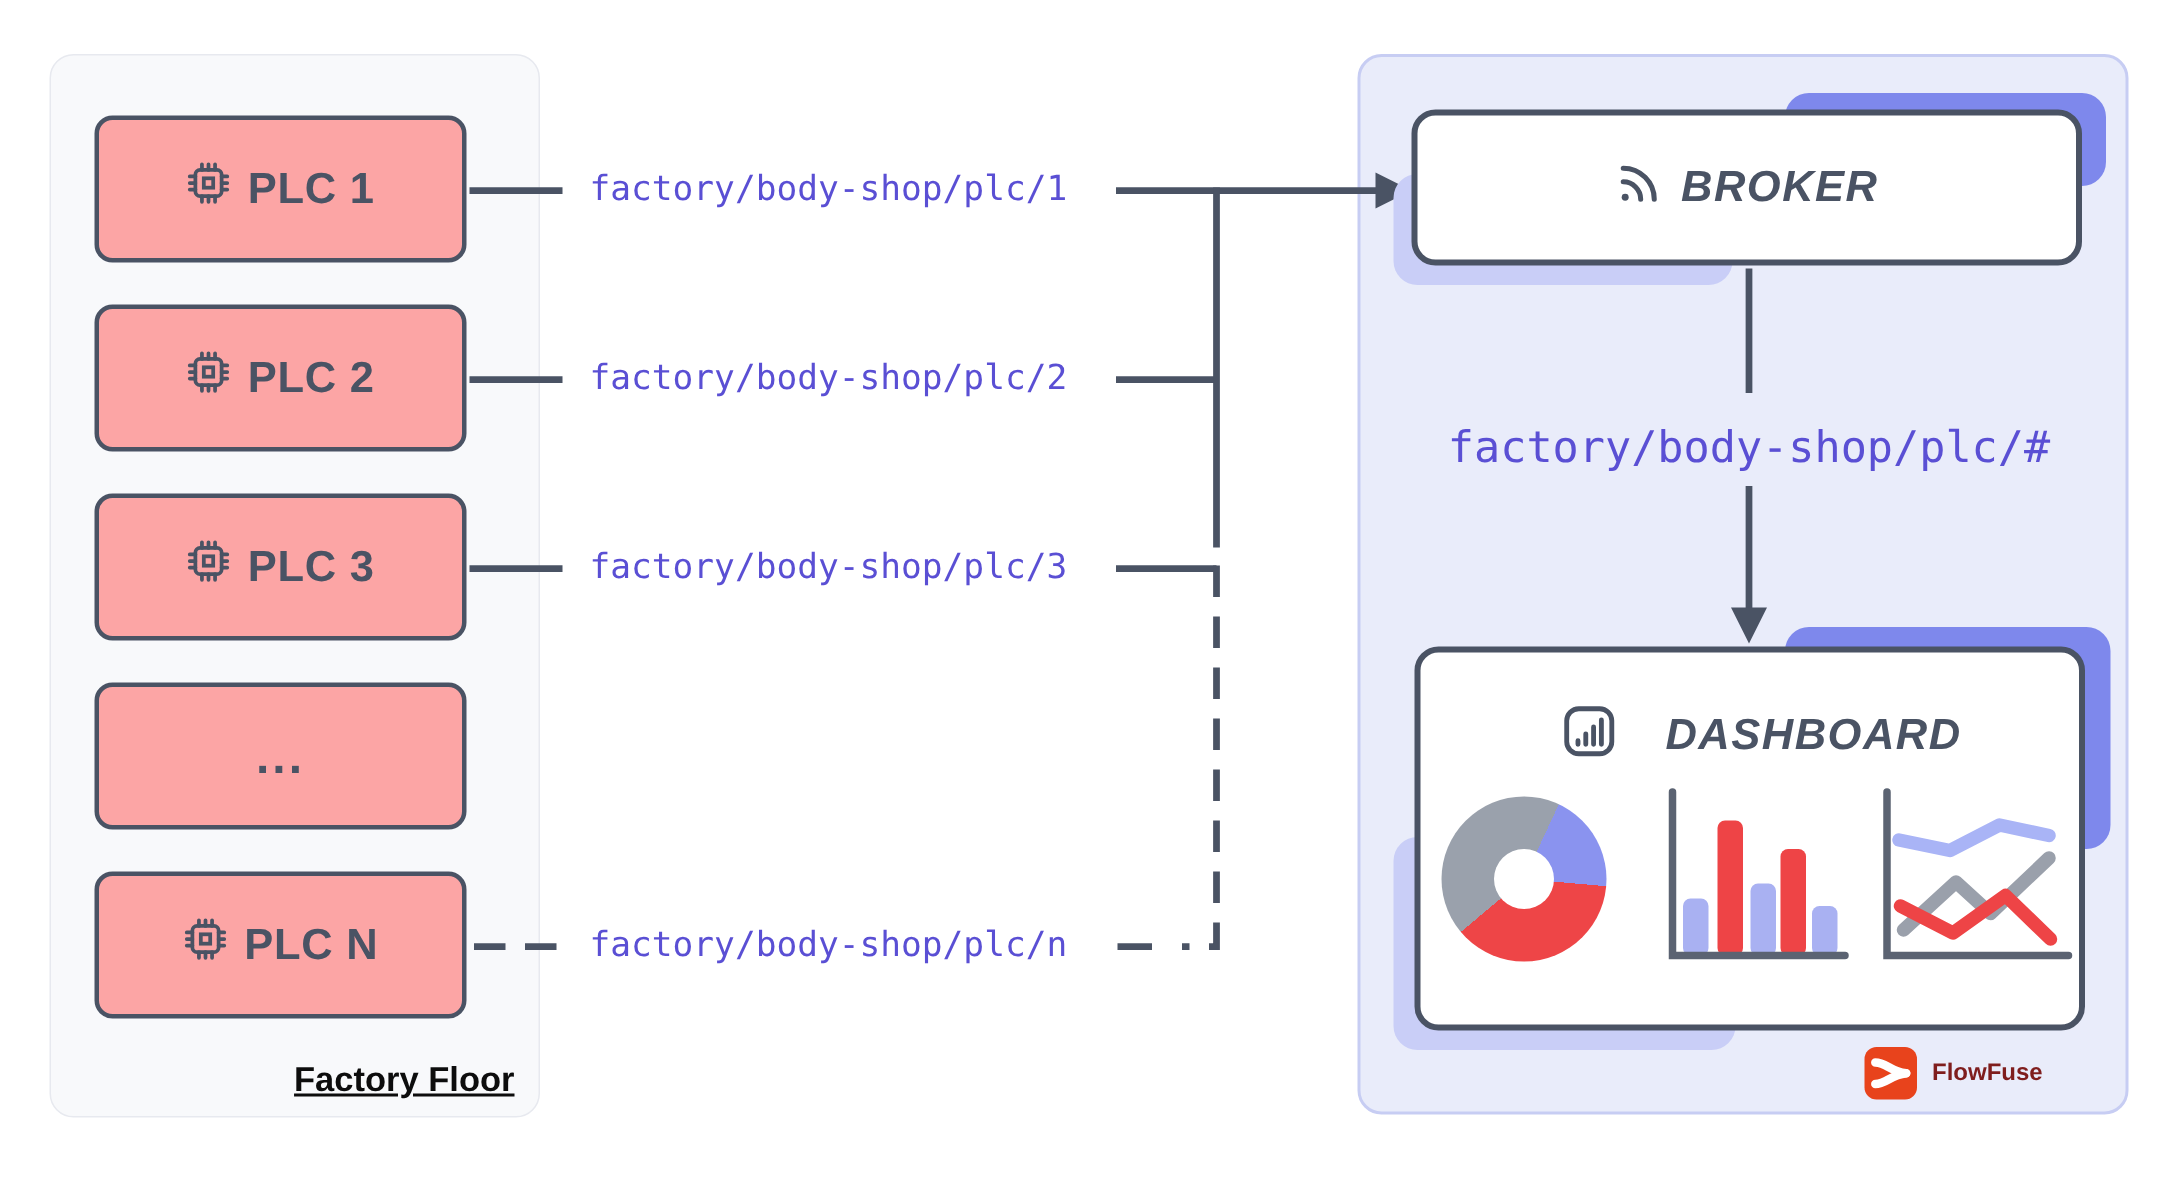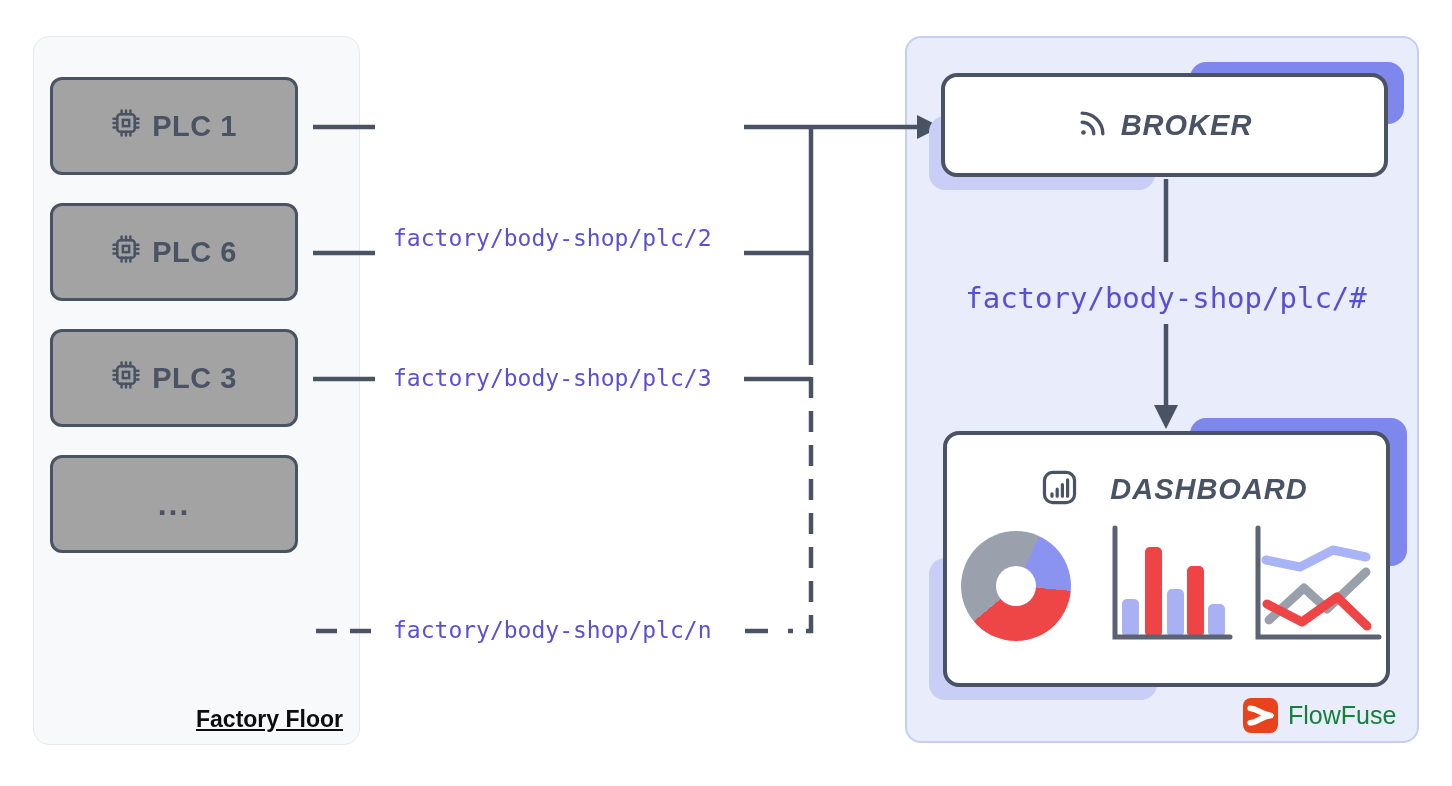--- a/index.html
+++ b/index.html
@@ -6,21 +6,21 @@
   .canvas{position:relative;width:1452px;height:786px;background:#ffffff;overflow:hidden;
           font-family:"Liberation Sans",sans-serif;}
 
   
   .panel-left{position:absolute;left:33px;top:36px;width:325px;height:707px;
               background:#f8f9fb;border:1px solid #e7e9ef;border-radius:16px;}
   .panel-right{position:absolute;left:905px;top:36px;width:514px;height:707px;
                background:#e9ecfa;border:2px solid #c7cdf3;border-radius:16px;box-sizing:border-box;}
 
   
-  .plc-box{position:absolute;left:50px;width:248px;height:98px;background:#a3a3a3;
+  .plc-box{position:absolute;left:63px;width:248px;height:98px;background:#fca5a5;
            border:3.5px solid #4a5364;border-radius:12px;box-sizing:border-box;
            display:flex;align-items:center;justify-content:center;gap:11px;
            color:#4a5364;font-weight:bold;font-size:29px;letter-spacing:.5px;}
   .plc-box .lbl{white-space:pre;}
   .plc-ellipsis{font-size:32px;letter-spacing:2px;}
 
   
   .topic{position:absolute;left:393px;transform:translateY(-52%);
          font-family:"DejaVu Sans Mono","Liberation Mono",monospace;
          font-size:23px;color:#5a4fd4;white-space:pre;}
@@ -47,21 +47,21 @@
   
   .donut{position:absolute;left:961px;top:531px;width:110px;height:110px;border-radius:50%;}
   .donut::after{content:"";position:absolute;left:50%;top:50%;width:40px;height:40px;
                 transform:translate(-50%,-50%);background:#ffffff;border-radius:50%;}
   .thumb{position:absolute;}
 
   
   .factory-label{position:absolute;left:33px;top:706px;width:310px;text-align:right;
                  font-weight:bold;font-size:23px;color:#0d0d0d;text-decoration:underline;}
   .brand{position:absolute;left:1243px;top:698px;display:flex;align-items:center;gap:10px;}
-  .brand-name{font-weight:normal;font-size:25px;color:#15803d;}
+  .brand-name{font-weight:bold;font-size:16px;color:#7f1d1d;}
   .brand-mark{width:35px;height:35px;border-radius:8px;background:#e8431c;
               display:flex;align-items:center;justify-content:center;}
 </style>
 </head>
 <body>
 
 <div class="canvas">
 
   <div class="panel-left"></div>
 
@@ -79,40 +79,51 @@
   </div>
 
   <div class="plc-box" style="top:203px">
     <span>
       <svg width="30" height="30" viewBox="0 0 24 24" fill="none" stroke="#4a5364" stroke-width="2" stroke-linecap="round">
         <rect x="5" y="5" width="14" height="14" rx="2.5"></rect>
           <rect x="9.5" y="9.5" width="5" height="5"></rect>
         <path d="M8.5 2v3M12 2v3M15.5 2v3M8.5 19v3M12 19v3M15.5 19v3M2 8.5h3M2 12h3M2 15.5h3M19 8.5h3M19 12h3M19 15.5h3"></path>
       </svg>
     </span>
-    <span class="lbl">PLC 6</span>
+    <span class="lbl">PLC 2</span>
   </div>
 
   <div class="plc-box" style="top:329px">
     <span>
       <svg width="30" height="30" viewBox="0 0 24 24" fill="none" stroke="#4a5364" stroke-width="2" stroke-linecap="round">
         <rect x="5" y="5" width="14" height="14" rx="2.5"></rect>
           <rect x="9.5" y="9.5" width="5" height="5"></rect>
         <path d="M8.5 2v3M12 2v3M15.5 2v3M8.5 19v3M12 19v3M15.5 19v3M2 8.5h3M2 12h3M2 15.5h3M19 8.5h3M19 12h3M19 15.5h3"></path>
       </svg>
     </span>
     <span class="lbl">PLC 3</span>
   </div>
 
   <div class="plc-box" style="top:455px">
     <span class="lbl plc-ellipsis">...</span>
   </div>
 
-
-  <div class="topic" style="top:239px">factory/body-shop/plc/2</div>
+  <div class="plc-box" style="top:581px">
+    <span>
+      <svg width="30" height="30" viewBox="0 0 24 24" fill="none" stroke="#4a5364" stroke-width="2" stroke-linecap="round">
+        <rect x="5" y="5" width="14" height="14" rx="2.5"></rect>
+          <rect x="9.5" y="9.5" width="5" height="5"></rect>
+        <path d="M8.5 2v3M12 2v3M15.5 2v3M8.5 19v3M12 19v3M15.5 19v3M2 8.5h3M2 12h3M2 15.5h3M19 8.5h3M19 12h3M19 15.5h3"></path>
+      </svg>
+    </span>
+    <span class="lbl">PLC N</span>
+  </div>
+
+  <div class="topic" style="top:127px">factory/body-shop/plc/1</div>
+  <div class="topic" style="top:253px">factory/body-shop/plc/2</div>
   <div class="topic" style="top:379px">factory/body-shop/plc/3</div>
   <div class="topic" style="top:631px">factory/body-shop/plc/n</div>
 
   <svg class="wires">
     <g stroke="#4a5364" stroke-width="4.5" fill="none">
 
       <path d="M313 127 H375"></path>
       <path d="M744 127 H919"></path>
 
       <path d="M313 253 H375"></path>

